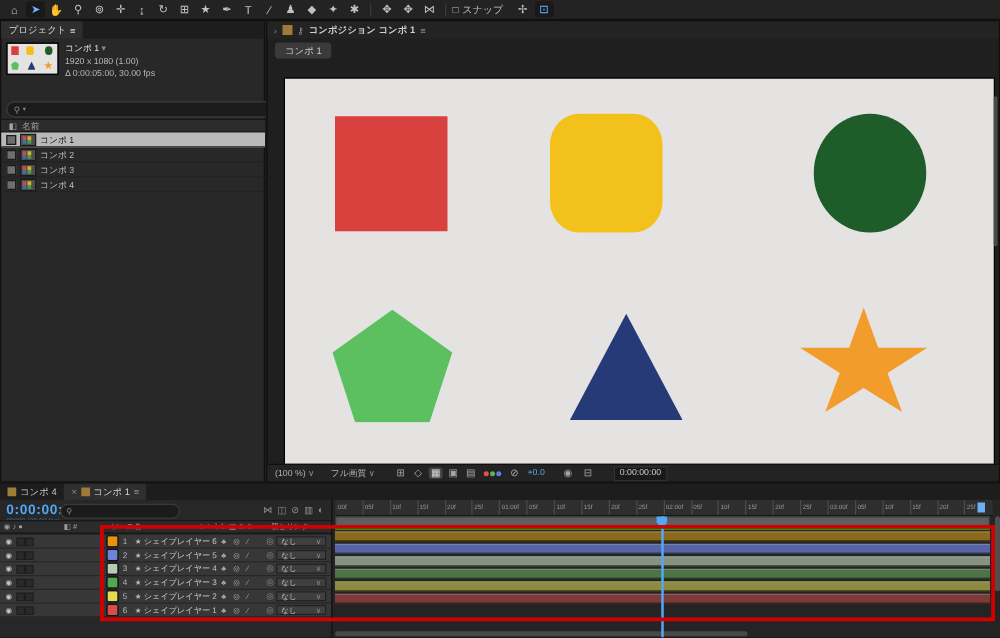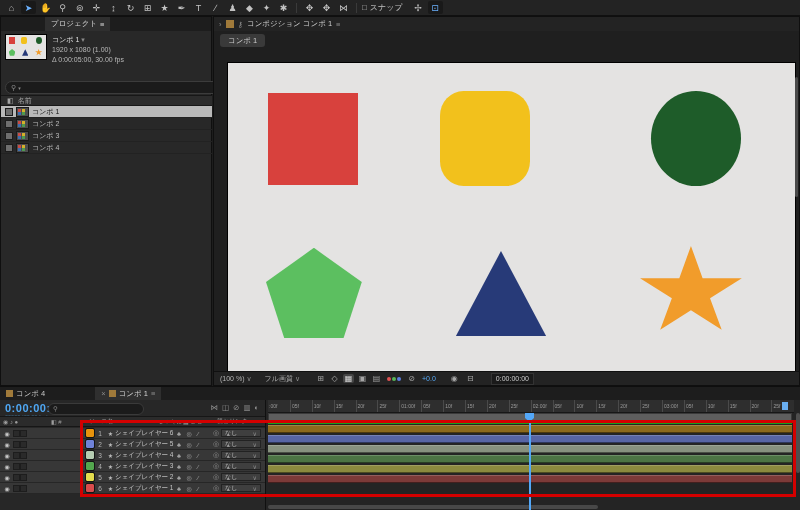--- a/index.html
+++ b/index.html
@@ -13,21 +13,21 @@
   .tool{width:15px;height:13px;display:flex;align-items:center;justify-content:center;
         font-size:9px;color:#c2c2c2;border-radius:2px;}
   .tool.active{color:#6cb2ff;background:#191919;}
   .tsep{width:1px;height:10px;background:#3a3a3a;margin:0 3px;}
   .snapbox{display:flex;align-items:center;gap:3px;font-size:8px;color:#c0c0c0;}
   .snapglyph{font-size:8px;color:#bdbdbd;}
   
   .panel{background:#282828;border:1px solid #0f0f0f;box-sizing:border-box;}
   .tabrow{display:flex;align-items:center;height:14px;background:#1d1d1d;font-size:7.5px;color:#9a9a9a;}
   .tab{padding:0 6px;height:100%;display:flex;align-items:center;gap:3px;white-space:nowrap;}
-  .tab.active{background:#2f2f2f;color:#d6d6d6;margin-left:44px;}
+  .tab.active{background:#2f2f2f;color:#d6d6d6;}
   
   .projinfo{display:flex;gap:6px;padding:4px 5px;}
   .thumb{width:40px;height:24px;background:#e4e3e2;position:relative;outline:1px solid #000;}
   .projmeta{font-size:7px;color:#b9b9b9;line-height:1.45;}
   .projmeta .n{color:#e0e0e0;}
   .searchbox{left:4px;top:64px;width:203px;height:11px;background:#1b1b1b;border:1px solid #3c3c3c;
              border-radius:7px;display:flex;align-items:center;padding:0 5px;gap:2px;font-size:7px;color:#8a8a8a;}
   .listhead{left:0;top:78px;width:211px;height:11px;background:#2c2c2c;border-top:1px solid #171717;
             border-bottom:1px solid #171717;display:flex;align-items:center;font-size:7px;color:#a5a5a5;gap:4px;padding-left:6px;box-sizing:border-box;}
   .plist{left:0;top:89px;width:211px;}
@@ -228,21 +228,21 @@
       <span style="font-size:8px;">⌦</span>
       <span class="hscroll"></span>
     </div>
   </div>
 
   <div class="abs panel" style="left:213px;top:16px;width:587px;height:370px;background:#1f1f1f;">
     <div class="viewhead">
       <span class="dim">›</span>
       <span style="width: 8px; height: 8px; display: inline-block; background: rgb(160, 122, 58);" id="viewer-panel-icon"></span>
       <span class="dim">⚷</span>
-      <span style="font-weight:normal;">コンポジション コンポ 1</span>
+      <span style="font-weight:bold;">コンポジション コンポ 1</span>
       <span class="dim">≡</span>
     </div>
     <div class="viewtab">コンポ 1</div>
 
     <div class="canvas" id="comp-canvas" style="left: 14px; top: 46px; width: 567px; height: 316px; background: rgb(228, 227, 226);">
         <div class="shape square" style="left: 7.1%; top: 9.5%; width: 15.9%; height: 29.1%; background: rgb(216, 65, 61);"></div>
         <div class="shape rounded" style="left: 37.4%; top: 8.9%; width: 15.9%; height: 30.1%; background: rgb(242, 193, 28);"></div>
         <div class="shape circle" style="left: 74.6%; top: 8.9%; width: 15.9%; height: 30.1%; background: rgb(30, 92, 41);"></div>
         <div class="shape pentagon" style="left: 6.7%; top: 58.5%; width: 16.9%; height: 28.5%; background: rgb(92, 191, 96);"></div>
         <div class="shape triangle" style="left: 40.2%; top: 59.5%; width: 15.9%; height: 26.9%; background: rgb(39, 58, 120);"></div>

